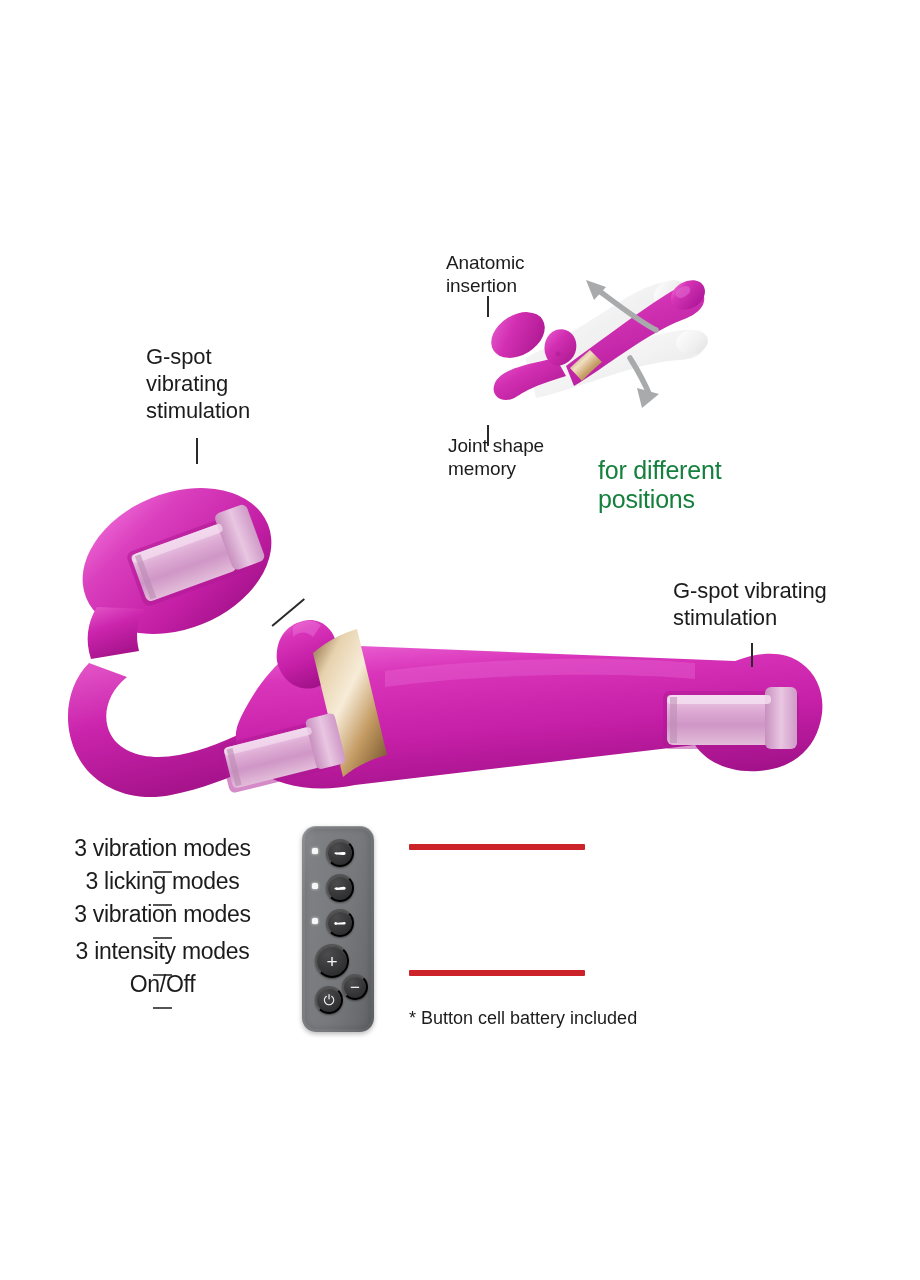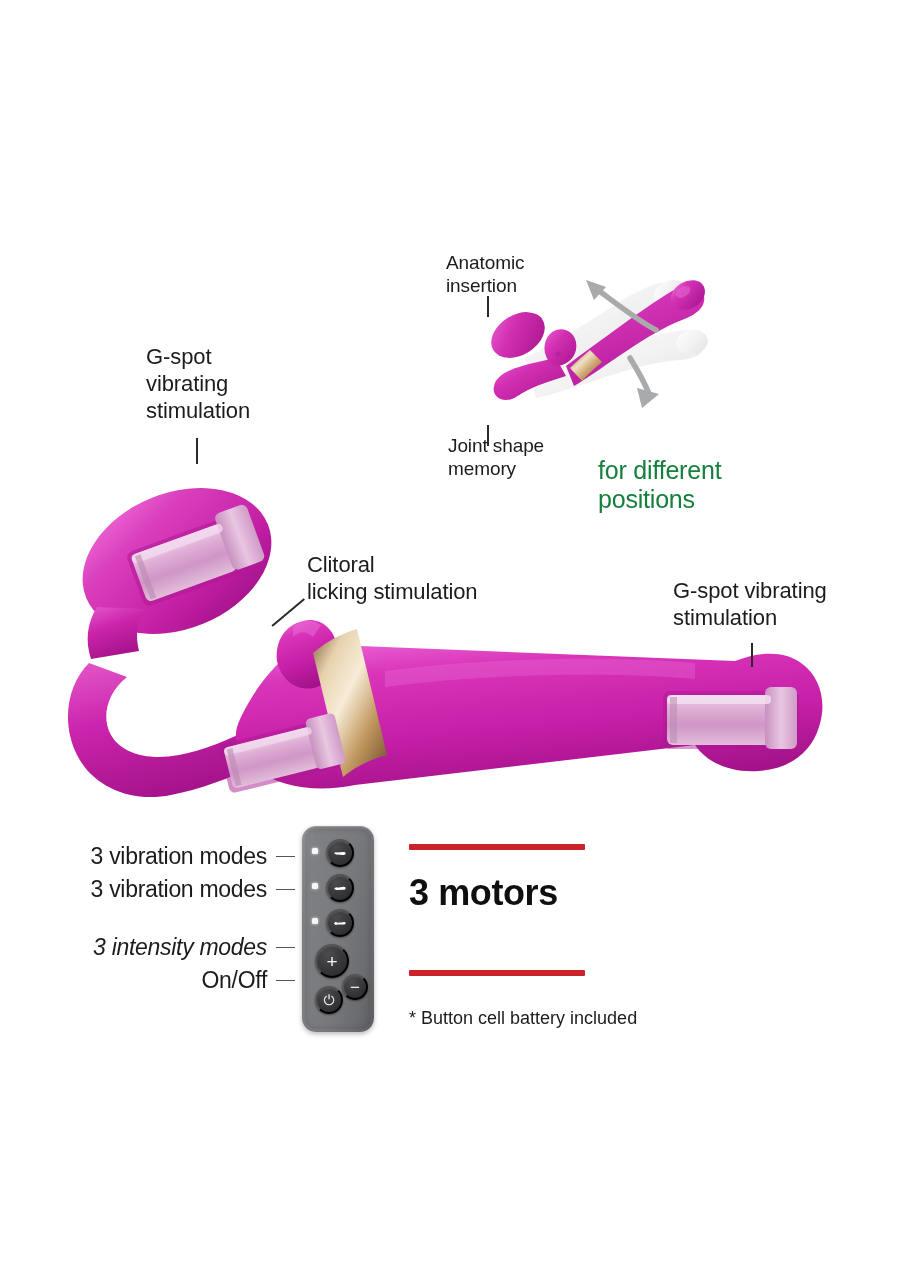--- a/index.html
+++ b/index.html
@@ -107,22 +107,23 @@
   }
   .spec-row {
     height: 33px;
     display: flex;
     align-items: center;
     justify-content: flex-end;
     gap: 9px;
     font-size: 23px;
     color: #1c1c1c;
     letter-spacing: -0.3px;
-  }
-  .spec-row.gap { margin-top: 25px; font-style: italic; }
+    flex-direction: column;
+  }
+  .spec-row.gap { margin-top: 4px; }
   .spec-dash {
     display: inline-block;
     width: 19px; height: 1.7px;
     background: #555;
     flex: none;
   }
 
   
   .remote {
     position: absolute;
@@ -350,31 +351,33 @@
 
       <path d="M330,216 C420,204 540,200 640,208 L640,224 C540,216 420,220 330,232 Z" fill="#f07fe0" opacity=".28"></path>
     </svg>
   </div>
 
   <div class="callout" style="left:146px; top:344px; width:200px;">G-spot
 vibrating
 stimulation</div>
   <div class="leader-v" style="left:196px; top:438px; height:26px;"></div>
 
-  <div class="callout" style="left:307px; top:552px; width:260px;">Clitoral
-licking stimulation</div>
   <div class="leader-diag" style="left:272px; top:625px; width:42px; transform:rotate(-40deg);"></div>
 
   <div class="callout" style="left:673px; top:578px; width:240px;">G-spot vibrating
 stimulation</div>
   <div class="leader-v" style="left:751px; top:643px; height:24px;"></div>
 
   <div class="spec-list">
     <div class="spec-row">
       <span>3 vibration modes</span>
+      <span class="spec-dash"></span>
+    </div>
+    <div class="spec-row">
+      <span>3 licking modes</span>
       <span class="spec-dash"></span>
     </div>
     <div class="spec-row">
       <span>3 vibration modes</span>
       <span class="spec-dash"></span>
     </div>
     <div class="spec-row gap">
       <span>3 intensity modes</span>
       <span class="spec-dash"></span>
     </div>
@@ -407,17 +410,16 @@
         <rect x="2" y="4" width="6" height="6" rx="2" fill="#ffffff"></rect>
       </svg>
     </button>
 
     <button class="btn btn-plus">+</button>
     <button class="btn btn-minus">−</button>
     <button class="btn btn-power">⏻</button>
   </div>
 
   <div class="rule" style="left:409px; top:844px;"></div>
-  <div class="motors-head">3 motors</div>
   <div class="rule" style="left:409px; top:970px;"></div>
   <div class="footnote">* Button cell battery included</div>
 
 </div>
 
 </body></html>

